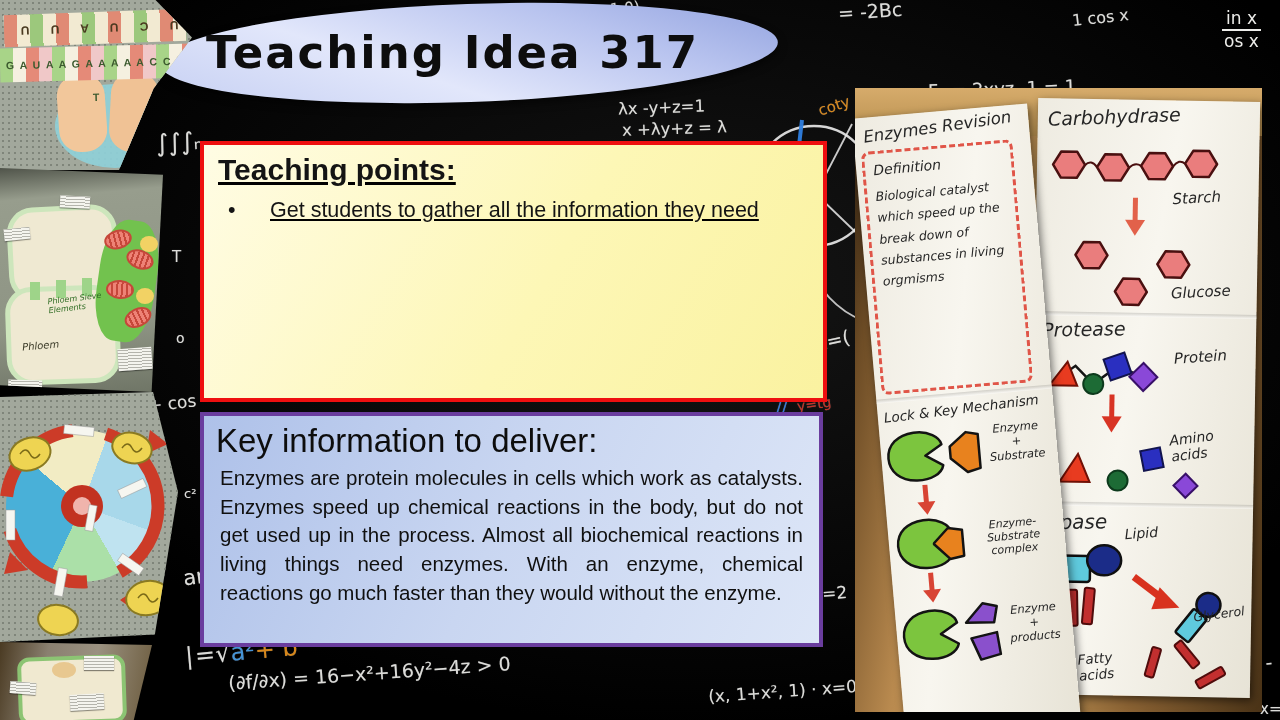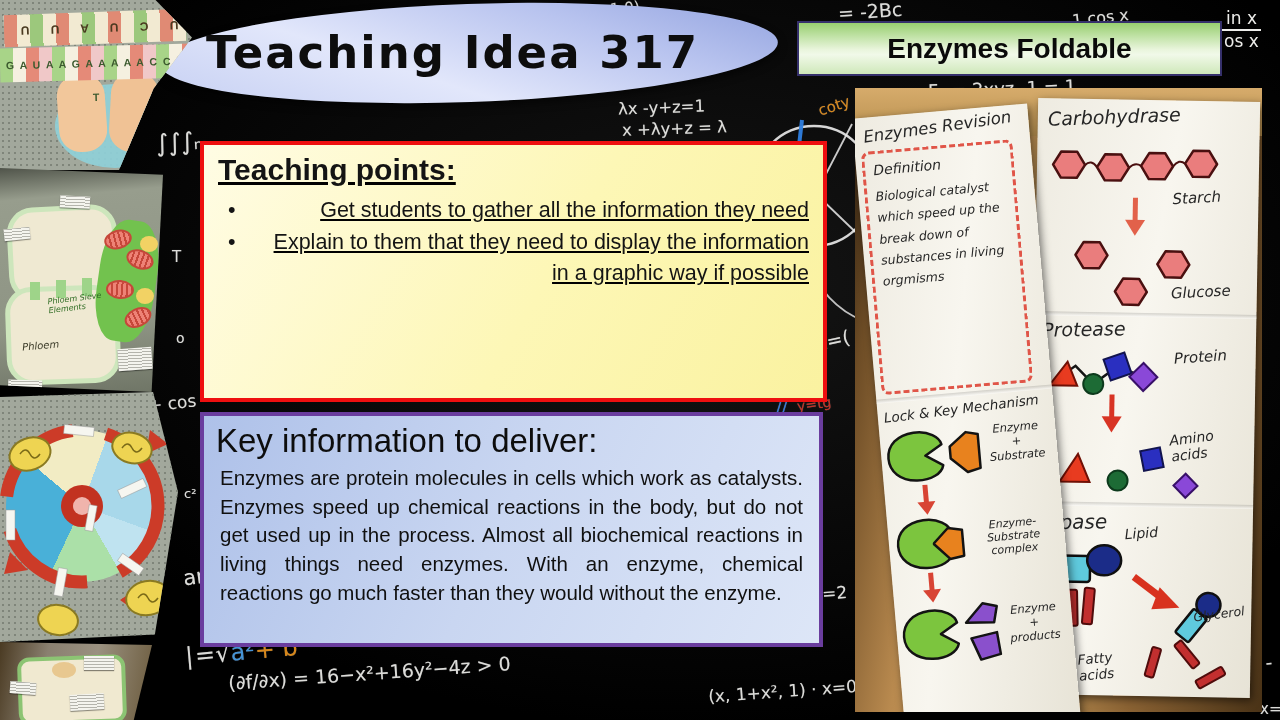--- a/index.html
+++ b/index.html
@@ -19,21 +19,21 @@
   .title-text{position:absolute;left:206px;top:26px;font-size:45px;font-weight:bold;color:#0d0d0d;
     font-family:"DejaVu Sans",sans-serif;letter-spacing:2px;z-index:5;}
   
   .badge{position:absolute;left:797px;top:21px;width:421px;height:51px;border:2px solid #35306b;
     background:linear-gradient(180deg,#98cf70 0%,#e9f5dc 52%,#f1f9e9 62%,#cfe8ba 100%);
     display:flex;align-items:center;justify-content:center;font-size:28px;font-weight:bold;color:#0a0a0a;z-index:6;}
   
   .ybox{position:absolute;left:200px;top:141px;width:591px;height:249px;border:4px solid #ee0f0f;
     background:linear-gradient(120deg,#fffce4 0%,#fdf7b6 55%,#faf2a0 100%);padding:4px 14px 0;z-index:6;text-decoration:underline;}
   .ybox h2{margin:4px 0 8px;font-size:30px;font-weight:600;color:#141414;}
-  .ybox ul{margin:0;padding:0;list-style:none;text-align:right;}
+  .ybox ul{margin:0;padding:0;list-style:none;}
   .ybox li{position:relative;padding-left:52px;font-size:21.5px;line-height:1.47;color:#141414;}
   .ybox li::before{content:"•";position:absolute;left:10px;}
   .pbox{position:absolute;left:200px;top:412px;width:591px;height:225px;border:4px solid #6a3d9e;
     background:linear-gradient(115deg,#aec1e9 0%,#c9d6f1 48%,#dde6f7 100%);padding:2px 12px 0;z-index:6;}
   .pbox h2{margin:4px 0 3px;font-size:33px;font-weight:normal;color:#0d0d0d;}
   .pbox p{margin:4px;font-size:20.5px;line-height:1.4;text-align:justify;color:#101010;}
   
   .photo-main{position:absolute;left:855px;top:88px;width:407px;height:624px;overflow:hidden;z-index:6;
     background:linear-gradient(100deg,#2b1d0e 0%,#6e4d26 10%,#b98a4f 28%,#caa05f 50%,#8a6233 74%,#4a3317 100%);}
   .wood-top{position:absolute;left:0;top:0;width:100%;height:48px;
@@ -158,29 +158,25 @@
   </div>
 
   <div class="sphoto" style="left:0;top:642px;width:152px;height:78px;clip-path:polygon(0 0,100% 4%,88% 100%,0 100%);background:linear-gradient(100deg,#4a3a22,#8a8070 30%,#9a9180 60%,#6b5a3c)">
     <div style="position:absolute;left:18px;top:14px;width:100px;height:60px;background:#f0e9d0;border:4px solid #8cc473;border-radius:12px;transform:rotate(-2deg)"></div>
     <div style="position:absolute;left:52px;top:20px;width:24px;height:16px;background:#e8c890;border-radius:50%"></div>
     <div class="slip" style="left:84px;top:14px;width:30px;height:14px"></div>
     <div class="slip" style="left:10px;top:40px;width:26px;height:12px;transform:rotate(4deg)"></div>
     <div class="slip" style="left:70px;top:52px;width:34px;height:16px;transform:rotate(-3deg)"></div>
   </div>
 
-  <div class="badge">
-      <span>Enzymes Foldable</span>
-    </div>
 
   <div class="ybox">
     <h2>Teaching points:</h2>
     <ul>
       <li>Get students to gather all the information they need</li>
-      <li>Explain to them that they need to display the information in a graphic way if possible</li>
     </ul>
   </div>
 
   <div class="pbox">
     <h2>Key information to deliver:</h2>
     <p>Enzymes are protein molecules in cells which work as catalysts. Enzymes speed up chemical reactions in the body, but do not get used up in the process. Almost all biochemical reactions in living things need enzymes. With an enzyme, chemical reactions go much faster than they would without the enzyme.</p>
   </div>
 
   <div class="photo-main">
     <div class="wood-top"></div>

